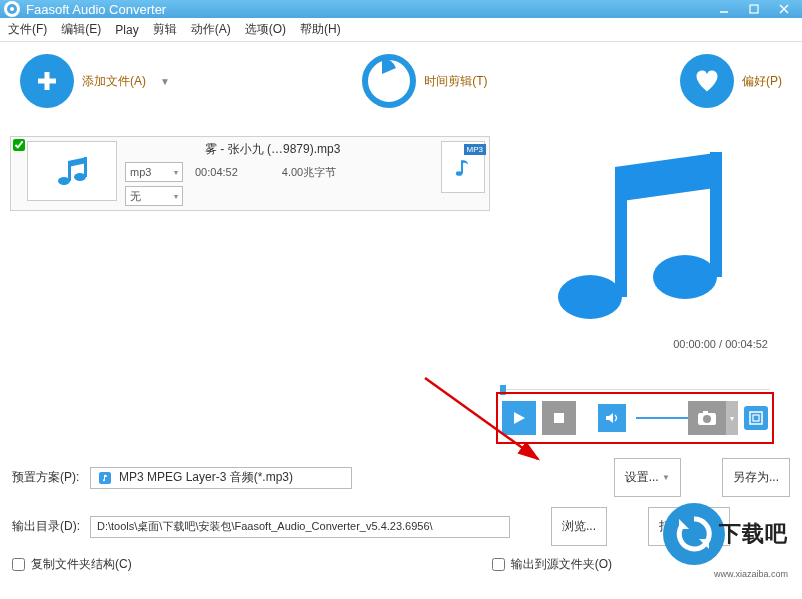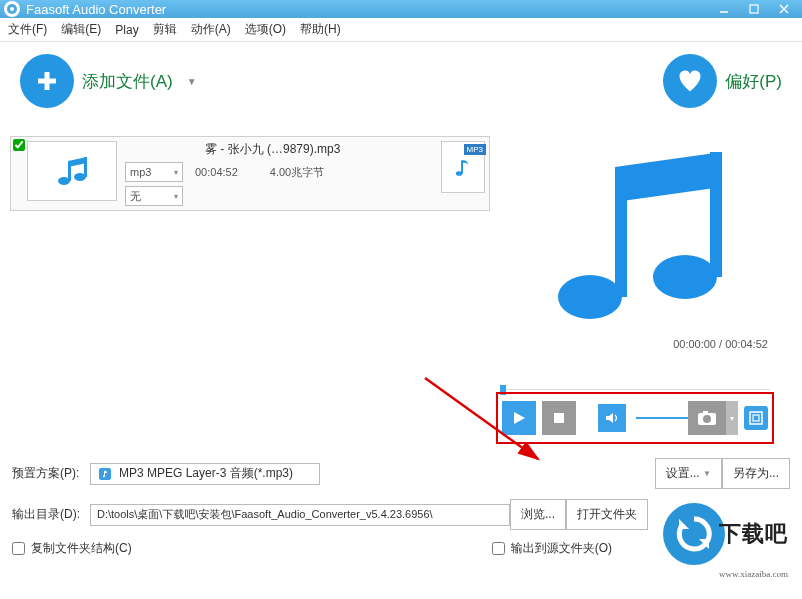--- a/index.html
+++ b/index.html
@@ -12,21 +12,21 @@
 .win-btns { display: flex; }
 .win-btn { width: 28px; height: 20px; display: flex; align-items: center; justify-content: center; color: #fff; margin-left: 2px; cursor: pointer; }
 .win-btn svg { width: 12px; height: 12px; }
 
 .menu-bar { height: 24px; display: flex; align-items: center; padding: 8px 8px; gap: 14px; border-bottom: 1px solid #e0e0e0; }
 .menu-item { font-size: 12px; color: #333; cursor: pointer; }
 
 .toolbar { height: 78px; display: flex; align-items: center; padding: 0 20px; }
 .tool-btn { display: flex; align-items: center; gap: 8px; cursor: pointer; }
 .tool-circle { width: 54px; height: 54px; border-radius: 50%; background: #2496e2; display: flex; align-items: center; justify-content: center; }
-.tool-label { font-size: 17px; color: #15803d; }
+.tool-label { font-size: 12px; color: #a16207; }
 .tool-drop { margin-left: 6px; color: #888; font-size: 10px; }
 .spacer { flex: 1; }
 
 .main { display: flex; height: 330px; position: relative;}
 .left-panel { width: 490px; padding: 16px 0 0 10px; }
 .file-row { display: flex; align-items: flex-start; border: 1px solid #d0d0d0; padding: 4px; background: #fafafa; position: relative; }
 .file-row input[type=checkbox] { position: absolute; top: 2px; left: 2px; width: 12px; height: 12px; accent-color: #0a0; }
 .thumb { width: 90px; height: 60px; border: 1px solid #ccc; margin-left: 12px; background: #fff; display: flex; align-items: center; justify-content: center; }
 .thumb svg { width: 40px; height: 40px; }
 .file-details { flex: 1; margin-left: 8px; }
@@ -53,31 +53,31 @@
 .vol-thumb { position: absolute; left: 60px; top: -5px; width: 10px; height: 10px; border-radius: 50%; background: #fff; border: 1px solid #888; }
 .cam-btn { width: 38px; height: 34px; background: #999; display: flex; align-items: center; justify-content: center; position: relative; cursor: pointer; }
 .cam-btn .drop { position: absolute; right: -12px; top: 0; width: 12px; height: 34px; background: #bbb; display:flex;align-items:center;justify-content:center;color:#fff;font-size:8px;}
 .full-btn { width: 24px; height: 24px; background: #3aa0e8; border-radius: 3px; display:flex;align-items:center;justify-content:center; cursor:pointer;margin-left:12px;}
 .red-arrow { position: absolute; left: 420px; top: 253px; pointer-events: none; }
 
 .bottom { padding: 8px 12px; }
 .form-row { display: flex; align-items: center; gap: 0; font-size: 12px; color: #333; margin-bottom: 10px; }
 .form-label { width: 78px; }
 .preset-box, .path-box { border: 1px solid #bbb; height: 22px; display: flex; align-items: center; padding: 0 6px; background: #fff; }
-.preset-box { width: 230px; gap: 6px; }
+.preset-box { width: 262px; gap: 6px; }
 .path-box { width: 420px; font-size: 11px; color: #333; white-space: nowrap; overflow: hidden; }
-.btn { border: 1px solid #bbb; background: #fff; height: 31px; padding: 0 10px; font-size: 12px; display: flex; align-items: center; cursor: pointer; }
+.btn { border: 1px solid #bbb; background: #fff; height: 39px; padding: 0 10px; font-size: 12px; display: flex; align-items: center; cursor: pointer; margin-left: 41px; }
 .check-row { display: flex; align-items: center; gap: 6px; font-size: 12px; color: #333; }
 .check-row input { width: 13px; height: 13px; }
 .checks { display: flex; gap: 360px; margin-top: 4px;}
 
 .watermark { position: absolute; right: 14px; bottom: 34px; display:flex; align-items:center; font-family: sans-serif;}
 .watermark .ring { width:62px;height:62px;border-radius:50%;background:#2a94d8;display:flex;align-items:center;justify-content:center;}
 .watermark .txt { font-size: 22px; font-weight: bold; color:#222; margin-left:-6px; letter-spacing:1px;}
-.watermark .url { position:absolute; bottom:-14px; right:0; font-size:9px; color:#666;font-family:Liberation Serif, serif;}
+.watermark .url { position:absolute; bottom:-14px; right:0; font-size:9px; color:#666;}
 </style>
 </head>
 <body>
 
 <div class="title-bar">
   <div class="logo">
     <svg viewBox="0 0 24 24">
         <circle cx="12" cy="12" r="10" fill="#4da8e0"></circle>
         <circle cx="12" cy="12" r="4" fill="#fff"></circle>
       </svg>
@@ -118,20 +118,28 @@
     <div class="tool-circle">
       <svg width="30" height="30" viewBox="0 0 30 30">
           <line x1="15" y1="6" x2="15" y2="24" stroke="#fff" stroke-width="5"></line>
           <line x1="6" y1="15" x2="24" y2="15" stroke="#fff" stroke-width="5"></line>
         </svg>
     </div>
     <span class="tool-label">添加文件(A)</span>
     <span class="tool-drop">▼</span>
   </div>
   <div class="spacer"></div>
+  <div class="tool-btn">
+    <div class="tool-circle" style="background:#fff;border:6px solid #2496e2;position:relative">
+      <svg width="40" height="40" viewBox="0 0 40 40" style="position:absolute;top:-6px;left:-6px">
+          <path d="M20 4 A16 16 0 0 1 34 14 L20 20 Z" fill="#2496e2"></path>
+        </svg>
+    </div>
+    <span class="tool-label">时间剪辑(T)</span>
+  </div>
   <div class="spacer"></div>
   <div class="tool-btn">
     <div class="tool-circle">
       <svg width="28" height="28" viewBox="0 0 24 24">
           <path d="M12 21 C12 21 3 14 3 8 C3 5 5 3 8 3 C10 3 11 4 12 6 C13 4 14 3 16 3 C19 3 21 5 21 8 C21 14 12 21 12 21 Z" fill="#fff"></path>
         </svg>
     </div>
     <span class="tool-label">偏好(P)</span>
   </div>
 </div>
@@ -151,21 +159,21 @@
             </g>
           </svg>
       </div>
       <div class="file-details">
         <div class="file-name">雾 - 张小九 (…9879).mp3</div>
         <div class="file-meta">
           <div class="sel-box">
               <span>mp3</span>
             </div>
           <span>00:04:52</span>
-          <span style="margin-left:20px">4.00兆字节</span>
+          <span style="margin-left:32px">4.00兆字节</span>
         </div>
         <div class="file-meta" style="margin-top:4px">
           <div class="sel-box">
               <span>无</span>
             </div>
         </div>
       </div>
       <div class="file-type-icon">
         <span class="badge">MP3</span>
         <svg viewBox="0 0 40 40">

